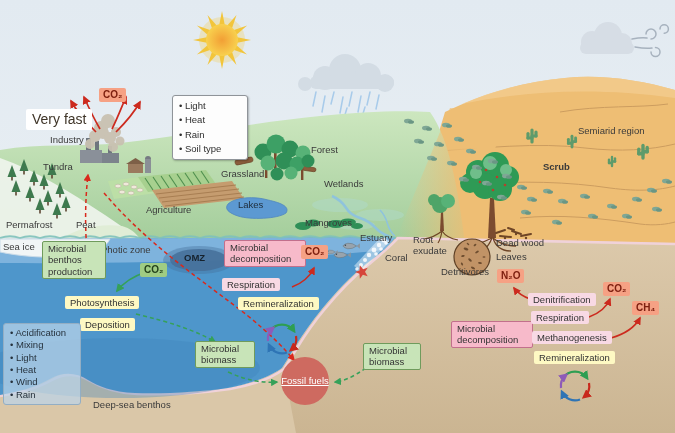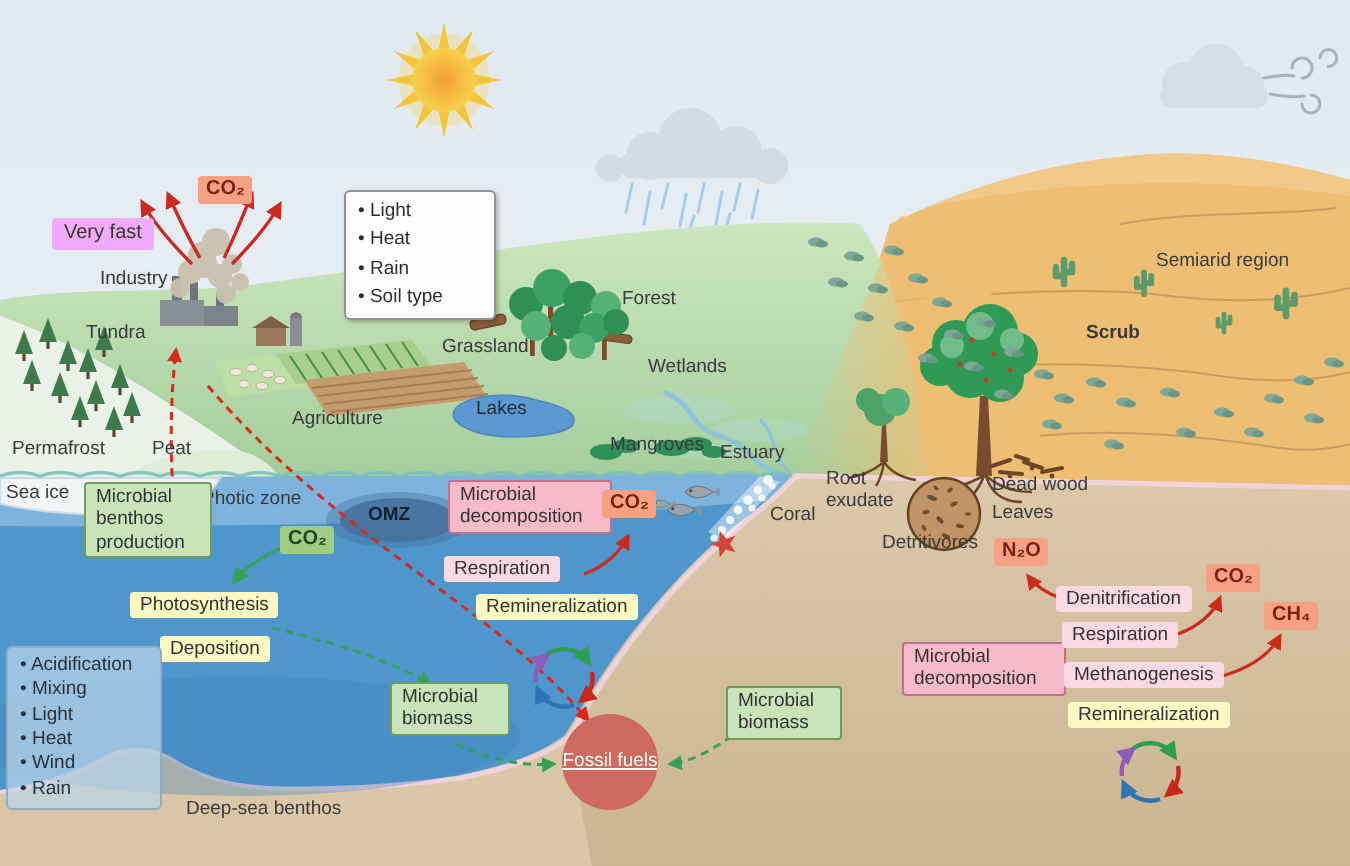--- a/index.html
+++ b/index.html
@@ -3,21 +3,21 @@
 <meta charset="utf-8">
 <style>
   html,body{margin:0;padding:0;background:#fff;}
   #canvas{position:relative;width:675px;height:433px;overflow:hidden;
           font-family:"Liberation Sans",sans-serif;background:#E8EEF4;}
   #scene{position:absolute;left:0;top:0;}
   .lbl{position:absolute;font:9.5px/1.15 "Liberation Sans",sans-serif;color:#3A3A3A;white-space:nowrap;}
   .wrap{white-space:normal;}
   .box{position:absolute;font:9.5px/1.2 "Liberation Sans",sans-serif;padding:1px 5px;border-radius:2px;color:#333;}
   .gas{background:#F6A184;color:#7E2010;font-weight:bold;font-size:10px;padding:1px 4px;}
-  .rate{background:#f0abfc;color:#3F3528;font-size:10px;padding:2px 6px;}
+  .rate{background:#ffffff;color:#3F3528;font-size:14px;padding:2px 6px;}
   .pgreen{background:#fef9c3;}
   .plight{background:#F8D9E4;}
   .ppink{background:#F7BACA;border:1px solid #C2708C;}
   .bgreen{background:#C8E4B8;border:1px solid #6F9B5C;}
   .cgreen{background:#9FCC83;color:#24421C;font-weight:bold;font-size:10px;padding:1px 4px;}
   .panel{position:absolute;background:#FDFDFD;border:1px solid #8F9499;border-radius:3px;
          padding:3px 6px 3px 6px;font:9.5px/1.5 "Liberation Sans",sans-serif;color:#2E2E2E;
          box-shadow:1px 1px 2px rgba(0,0,0,.25);}
   .panel-blue{background:rgba(187,212,233,.72);border:1px solid #93AEC4;box-shadow:none;
          color:#26323D;line-height:1.3;}
@@ -481,21 +481,21 @@
 <div class="lbl" style="left:50px;top:135px;">Industry</div>
 <div class="lbl" style="left:43px;top:162px;">Tundra</div>
 <div class="lbl" style="left:6px;top:220px;">Permafrost</div>
 <div class="lbl" style="left:76px;top:220px;">Peat</div>
 <div class="lbl" style="left:221px;top:169px;">Grassland</div>
 <div class="lbl" style="left:311px;top:145px;">Forest</div>
 <div class="lbl" style="left:324px;top:179px;">Wetlands</div>
 <div class="lbl" style="left:238px;top:200px;color:#1E2C3A;">Lakes</div>
 <div class="lbl" style="left:146px;top:205px;">Agriculture</div>
 <div class="lbl" style="left:281px;top:218px;padding-left:24px;">Mangroves</div>
-<div class="lbl" style="left:360px;top:222px;">Estuary</div>
+<div class="lbl" style="left:360px;top:233px;">Estuary</div>
 <div class="lbl" style="left:385px;top:253px;">Coral</div>
 <div class="lbl" style="left:578px;top:126px;">Semiarid region</div>
 <div class="lbl" style="left:543px;top:162px;font-weight:bold;">Scrub</div>
 <div class="lbl wrap" style="left:413px;top:235px;width:46px;">Root exudate</div>
 <div class="lbl" style="left:441px;top:267px;">Detritivores</div>
 <div class="lbl" style="left:496px;top:238px;">Dead wood</div>
 <div class="lbl" style="left:496px;top:252px;">Leaves</div>
 
 <div class="lbl" style="left:3px;top:242px;">Sea ice</div>
 <div class="lbl" style="left:101px;top:245px;">Photic zone</div>

